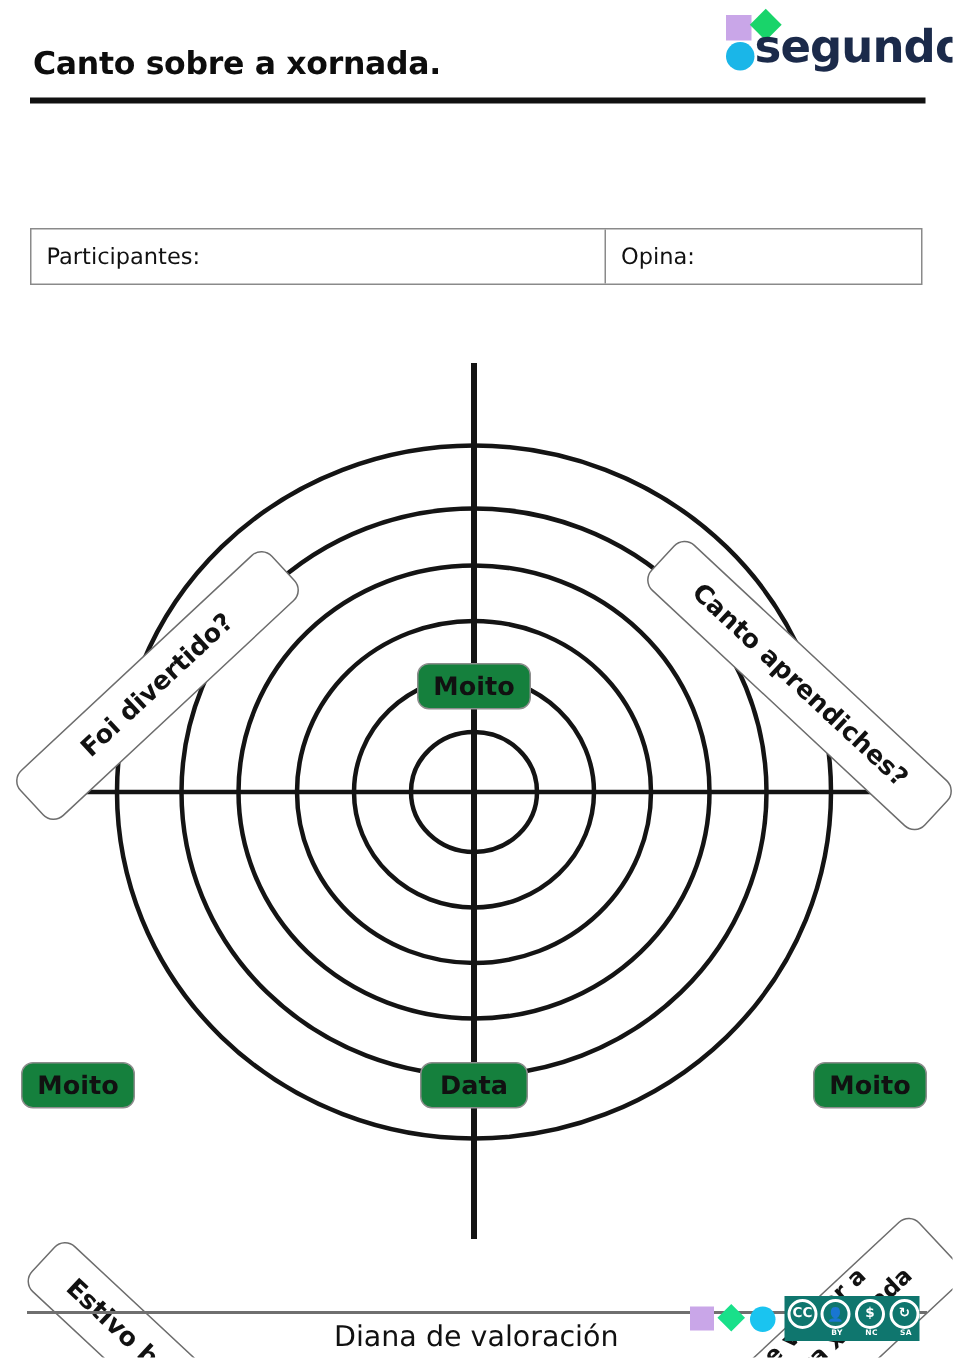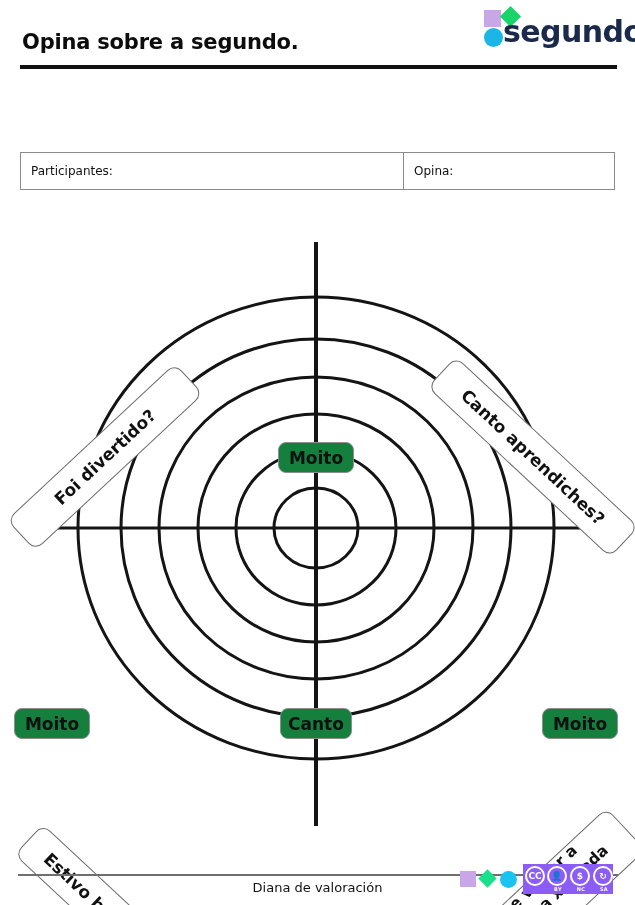--- a/index.html
+++ b/index.html
@@ -85,21 +85,21 @@
     position: absolute;
     left: 20px; top: 152px;
     width: 595px; height: 38px;
     border: 1px solid #8a8a8a;
     display: flex;
   }
   .info-cell {
     display: flex;
     align-items: center;
     padding-left: 10px;
-    font-size: 12px;
+    font-size: 15px;
     color: #111111;
   }
   .info-cell.left  { width: 383px; border-right: 1px solid #8a8a8a; }
   .info-cell.right { flex: 1; }
 
   
   .diagram {
     position: absolute;
     left: 0; top: 196px;
     width: 635px; height: 660px;
@@ -180,21 +180,21 @@
     position: absolute;
     left: 18px; top: 14px;
     width: 600px; height: 2px;
     background: #6f6f6f;
   }
   .footer-caption {
     position: absolute;
     left: 0; top: 20px;
     width: 635px;
     text-align: center;
-    font-size: 13px;
+    font-size: 19px;
     color: #111111;
   }
   .footer-marks {
     position: absolute;
     left: 460px; top: 869px;
     width: 60px; height: 20px;
   }
   .fm-square {
     position: absolute; left: 0; top: 2px;
     width: 16px; height: 16px; background: #c9a6e8;
@@ -205,21 +205,21 @@
     transform: rotate(45deg);
   }
   .fm-circle {
     position: absolute; left: 40px; top: 2px;
     width: 17px; height: 17px; border-radius: 50%; background: #1ac4f0;
   }
   .cc-badge {
     position: absolute;
     left: 523px; top: 864px;
     width: 90px; height: 30px;
-    background: #8b5cf6;
+    background: #0f766e;
     display: flex;
     align-items: flex-start;
     padding: 2px 2px 0 2px;
   }
   .cc-ring {
     width: 20px; height: 20px;
     border-radius: 50%;
     border: 2px solid #ffffff;
     color: #ffffff;
     font-size: 9px;
@@ -230,21 +230,21 @@
   }
   .cc-col { display: flex; flex-direction: column; align-items: center; margin-right: 1px; }
   .cc-sub { color: #ffffff; font-size: 5px; font-weight: bold; letter-spacing: 0.3px; line-height: 7px; }
 </style>
 </head>
 <body>
 
 <div id="page">
 
   <div class="header">
-    <div class="page-title">Opina sobre a segundo.</div>
+    <div class="page-title">Canto sobre a xornada.</div>
 
     <div class="logo">
       <div class="logo-marks">
         <div class="logo-square"></div>
         <div class="logo-diamond"></div>
         <div class="logo-circle"></div>
       </div>
       <div class="logo-text">segundo</div>
     </div>
 
@@ -293,21 +293,21 @@
       <span>Moito</span>
     </div>
 
     <div class="alabel a-left">
       <span>Moito</span>
     </div>
     <div class="alabel a-right">
       <span>Moito</span>
     </div>
     <div class="alabel a-center">
-      <span>Canto</span>
+      <span>Data</span>
     </div>
   </div>
 
   <div class="footer">
     <div class="footer-rule"></div>
     <div class="footer-caption">Diana de valoración</div>
   </div>
 
   <div class="footer-marks">
     <div class="fm-square"></div>

